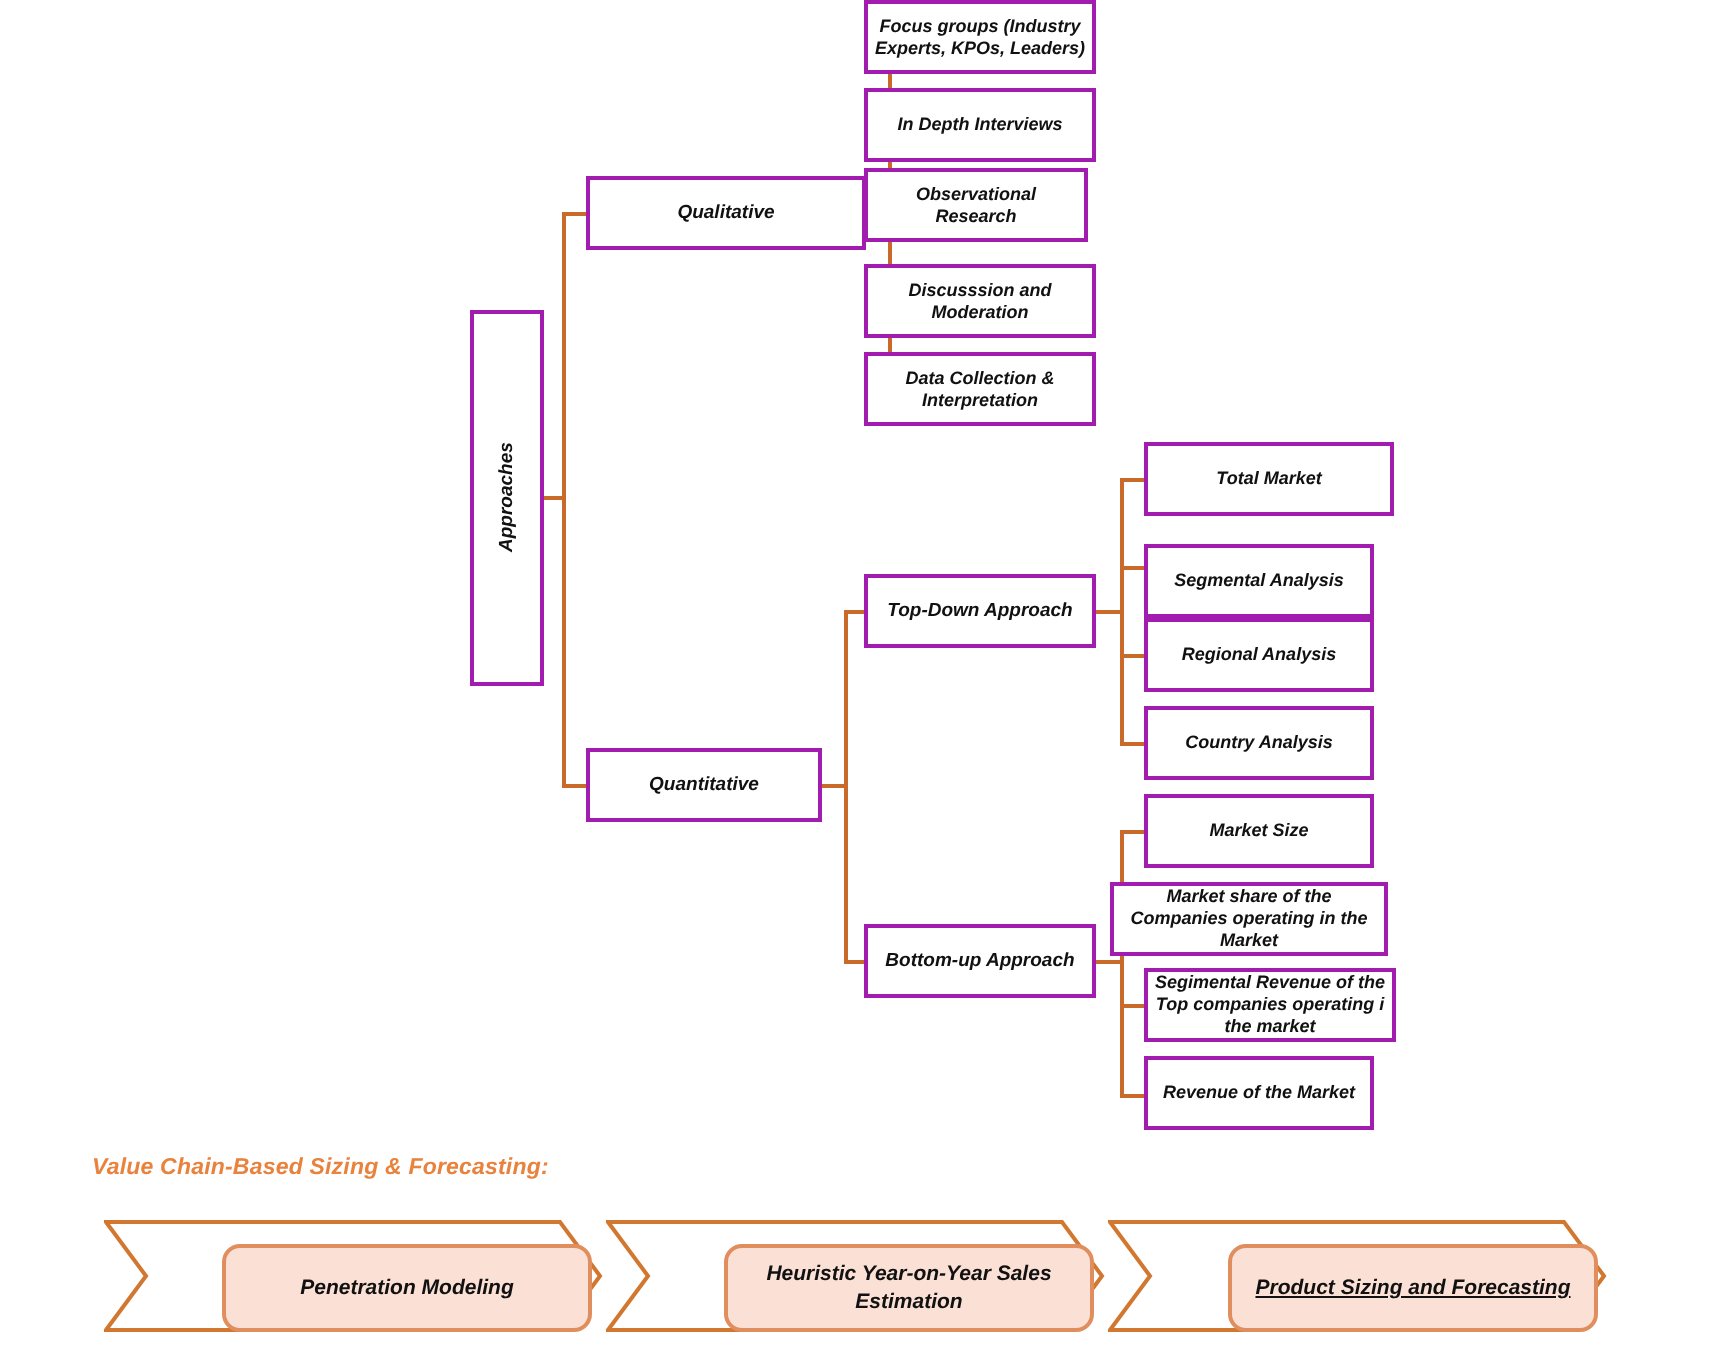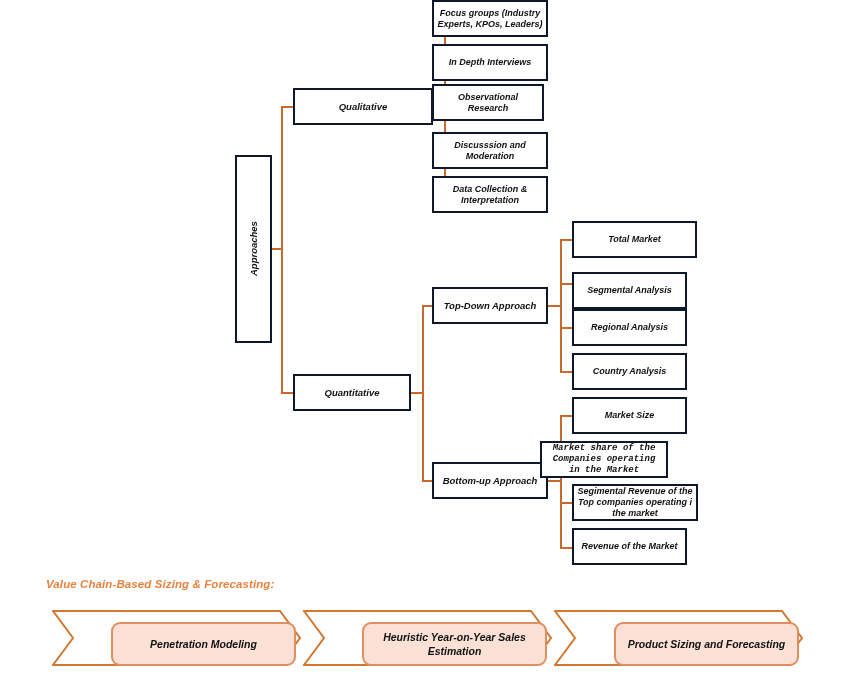--- a/index.html
+++ b/index.html
@@ -6,21 +6,21 @@
   body{
     width:858px;height:680px;position:relative;overflow:hidden;
     font-family:"Liberation Sans","DejaVu Sans",sans-serif;
   }
   #stage{position:absolute;left:0;top:0;width:858px;height:680px;}
 
   
   .node{
     position:absolute;
     box-sizing:border-box;
-    border:2px solid #0f172a;
+    border:2px solid #a21caf;
     background:#ffffff;
     display:flex;align-items:center;justify-content:center;
     text-align:center;
     font-style:italic;
     font-weight:bold;
     font-size:9px;
     line-height:11px;
     color:#111111;
     padding:1px 3px;
     z-index:3;
@@ -122,21 +122,21 @@
 
   <div class="node lvl1" style="left:432px;top:287px;width:116px;height:37px;">Top-Down Approach</div>
   <div class="node lvl1" style="left:432px;top:462px;width:116px;height:37px;">Bottom-up Approach</div>
 
   <div class="node" style="left:572px;top:221px;width:125px;height:37px;">Total Market</div>
   <div class="node" style="left:572px;top:272px;width:115px;height:37px;">Segmental Analysis</div>
   <div class="node" style="left:572px;top:309px;width:115px;height:37px;">Regional Analysis</div>
   <div class="node" style="left:572px;top:353px;width:115px;height:37px;">Country Analysis</div>
 
   <div class="node" style="left:572px;top:397px;width:115px;height:37px;">Market Size</div>
-  <div class="node" style="left:540px;top:441px;width:128px;height:37px;font-family:Liberation Mono, monospace;">Market share of the Companies operating in the Market</div>
+  <div class="node" style="left:555px;top:441px;width:139px;height:37px;">Market share of the Companies operating in the Market</div>
   <div class="node" style="left:572px;top:484px;width:126px;height:37px;">Segimental Revenue of the Top companies operating i the market</div>
   <div class="node" style="left:572px;top:528px;width:115px;height:37px;">Revenue of the Market</div>
 
   <div class="flow-title">Value Chain-Based Sizing &amp; Forecasting:</div>
 
   <div class="chev" style="left:52px;top:610px;">
     <svg width="250" height="56" viewBox="0 0 250 56">
       <path d="M1,1 L228,1 L248,28 L228,55 L1,55 L21,28 Z" fill="#ffffff" stroke="#D2772F" stroke-width="2" stroke-linejoin="miter"></path>
     </svg>
   </div>
@@ -146,15 +146,15 @@
     </svg>
   </div>
   <div class="chev" style="left:554px;top:610px;">
     <svg width="250" height="56" viewBox="0 0 250 56">
       <path d="M1,1 L228,1 L248,28 L228,55 L1,55 L21,28 Z" fill="#ffffff" stroke="#D2772F" stroke-width="2" stroke-linejoin="miter"></path>
     </svg>
   </div>
 
   <div class="pill" style="left:111px;top:622px;width:185px;height:44px;">Penetration Modeling</div>
   <div class="pill" style="left:362px;top:622px;width:185px;height:44px;">Heuristic Year-on-Year Sales Estimation</div>
-  <div class="pill" style="left:614px;top:622px;width:185px;height:44px;">Product Sizing and Forecasting</div>
+  <div class="pill" style="left:614px;top:622px;width:185px;height:44px;text-decoration:underline;">Product Sizing and Forecasting</div>
 
 </div>
 
 </body></html>

